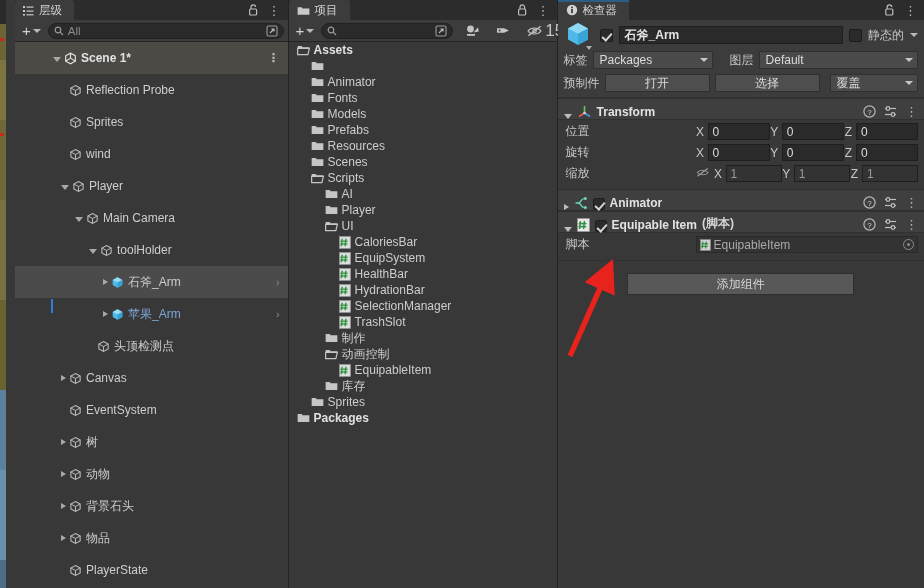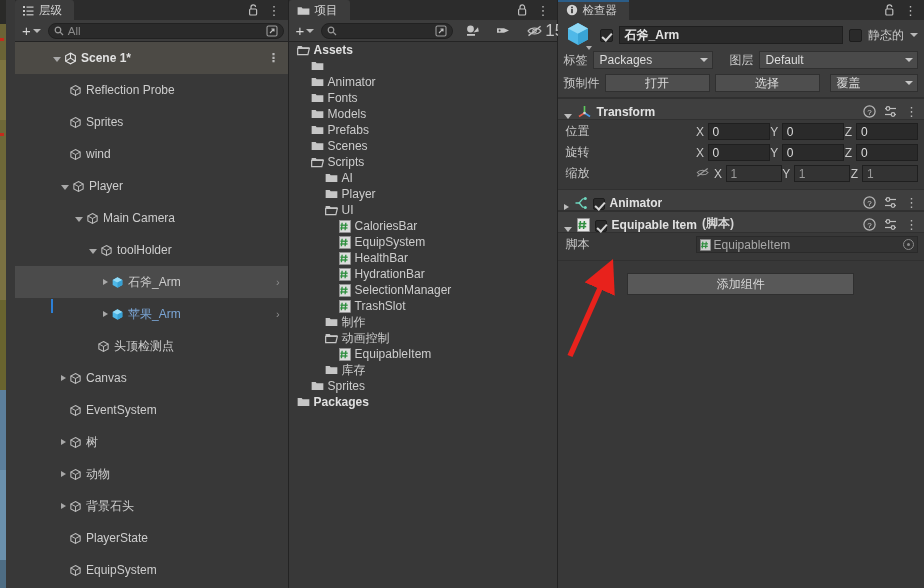--- a/index.html
+++ b/index.html
@@ -363,20 +363,28 @@
           </div>
           <div class="row" style="padding-left: 46px;">
             <span class="arrow"></span>
             <span class="go-icon"><svg width="13" height="13" viewBox="0 0 14 14">
                 <path d="M7 1.6 L12 4.3 L12 9.7 L7 12.4 L2 9.7 L2 4.3 Z" fill="none" stroke="#bdbdbd" stroke-width="1.15"></path>
                 <path d="M2 4.3 L7 7 L12 4.3 M7 7 L7 12.4" fill="none" stroke="#bdbdbd" stroke-width="1.05"></path>
               </svg></span>
             <span class="lbl">背景石头</span>
           </div>
           <div class="row" style="padding-left: 46px;">
+            <span class="arrow"></span>
+            <span class="go-icon"><svg width="13" height="13" viewBox="0 0 14 14">
+                <path d="M7 1.6 L12 4.3 L12 9.7 L7 12.4 L2 9.7 L2 4.3 Z" fill="none" stroke="#bdbdbd" stroke-width="1.15"></path>
+                <path d="M2 4.3 L7 7 L12 4.3 M7 7 L7 12.4" fill="none" stroke="#bdbdbd" stroke-width="1.05"></path>
+              </svg></span>
+            <span class="lbl">物品</span>
+          </div>
+          <div class="row" style="padding-left: 46px;">
             <span class="arrow hide"></span>
             <span class="go-icon"><svg width="13" height="13" viewBox="0 0 14 14">
                 <path d="M7 1.6 L12 4.3 L12 9.7 L7 12.4 L2 9.7 L2 4.3 Z" fill="none" stroke="#bdbdbd" stroke-width="1.15"></path>
                 <path d="M2 4.3 L7 7 L12 4.3 M7 7 L7 12.4" fill="none" stroke="#bdbdbd" stroke-width="1.05"></path>
               </svg></span>
             <span class="lbl">PlayerState</span>
           </div>
           <div class="row" style="padding-left: 46px;">
             <span class="arrow hide"></span>
             <span class="go-icon"><svg width="13" height="13" viewBox="0 0 14 14">
@@ -495,20 +503,27 @@
                 <path d="M0.7 1.7h4.3l1.1 1.4h7.2v7.3H0.7z" fill="#c6c6c6"></path>
               </svg></span>
             <span class="lbl">Models</span>
           </div>
           <div class="p-row" style="padding-left: 22px;">
             <span class="arrow"></span>
             <span class="folder-icon"><svg width="13" height="12" viewBox="0 0 14 12">
                 <path d="M0.7 1.7h4.3l1.1 1.4h7.2v7.3H0.7z" fill="#c6c6c6"></path>
               </svg></span>
             <span class="lbl">Prefabs</span>
+          </div>
+          <div class="p-row" style="padding-left: 22px;">
+            <span class="arrow"></span>
+            <span class="folder-icon"><svg width="13" height="12" viewBox="0 0 14 12">
+                <path d="M0.7 1.7h4.3l1.1 1.4h7.2v7.3H0.7z" fill="#c6c6c6"></path>
+              </svg></span>
+            <span class="lbl">Resources</span>
           </div>
           <div class="p-row" style="padding-left: 22px;">
             <span class="arrow"></span>
             <span class="folder-icon"><svg width="13" height="12" viewBox="0 0 14 12">
                 <path d="M0.7 1.7h4.3l1.1 1.4h7.2v7.3H0.7z" fill="#c6c6c6"></path>
               </svg></span>
             <span class="lbl">Scenes</span>
           </div>
           <div class="p-row" style="padding-left: 22px;">
             <span class="arrow open"></span>

